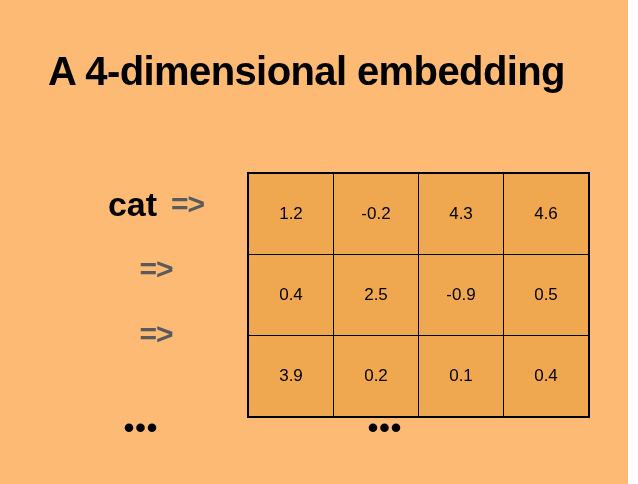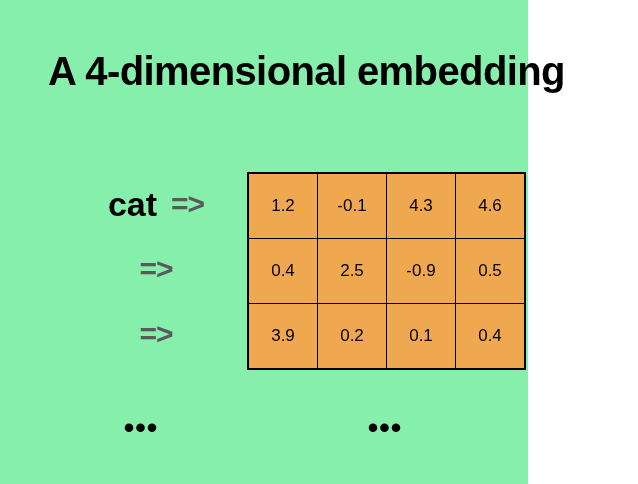--- a/index.html
+++ b/index.html
@@ -11,23 +11,23 @@
     height: 484px;
     background: #ffffff;
     font-family: "Liberation Sans", sans-serif;
     overflow: hidden;
     position: relative;
   }
 
   #slide {
     position: absolute;
     left: 0; top: 0;
-    width: 528px;
+    width: 628px;
     height: 484px;
-    background: #86efac;
+    background: #fdba74;
   }
 
   #title {
     position: absolute;
     left: 48px;
     top: 48px;
     width: 560px;
     font-size: 40px;
     font-weight: bold;
     color: #000000;
@@ -80,21 +80,21 @@
     border: 2px solid #000000;
   }
   #matrix td {
     border: 1.5px solid #000000;
     background: #efa850;
     text-align: center;
     vertical-align: middle;
     font-size: 17px;
     font-weight: normal;
     color: #000000;
-    padding: 0;
+    padding: 8px;
     width: 68px;
     height: 64px;
   }
 
   
   .ellipsis {
     position: absolute;
     font-size: 30px;
     font-weight: bold;
     color: #000000;
@@ -126,21 +126,21 @@
     <div class="label-row">
       <span class="arrow">=&gt;</span>
     </div>
 
   </div>
 
   <table id="matrix">
     <tbody>
       <tr>
         <td>1.2</td>
-        <td>-0.1</td>
+        <td>-0.2</td>
         <td>4.3</td>
         <td>4.6</td>
       </tr>
       <tr>
         <td>0.4</td>
         <td>2.5</td>
         <td>-0.9</td>
         <td>0.5</td>
       </tr>
       <tr>

